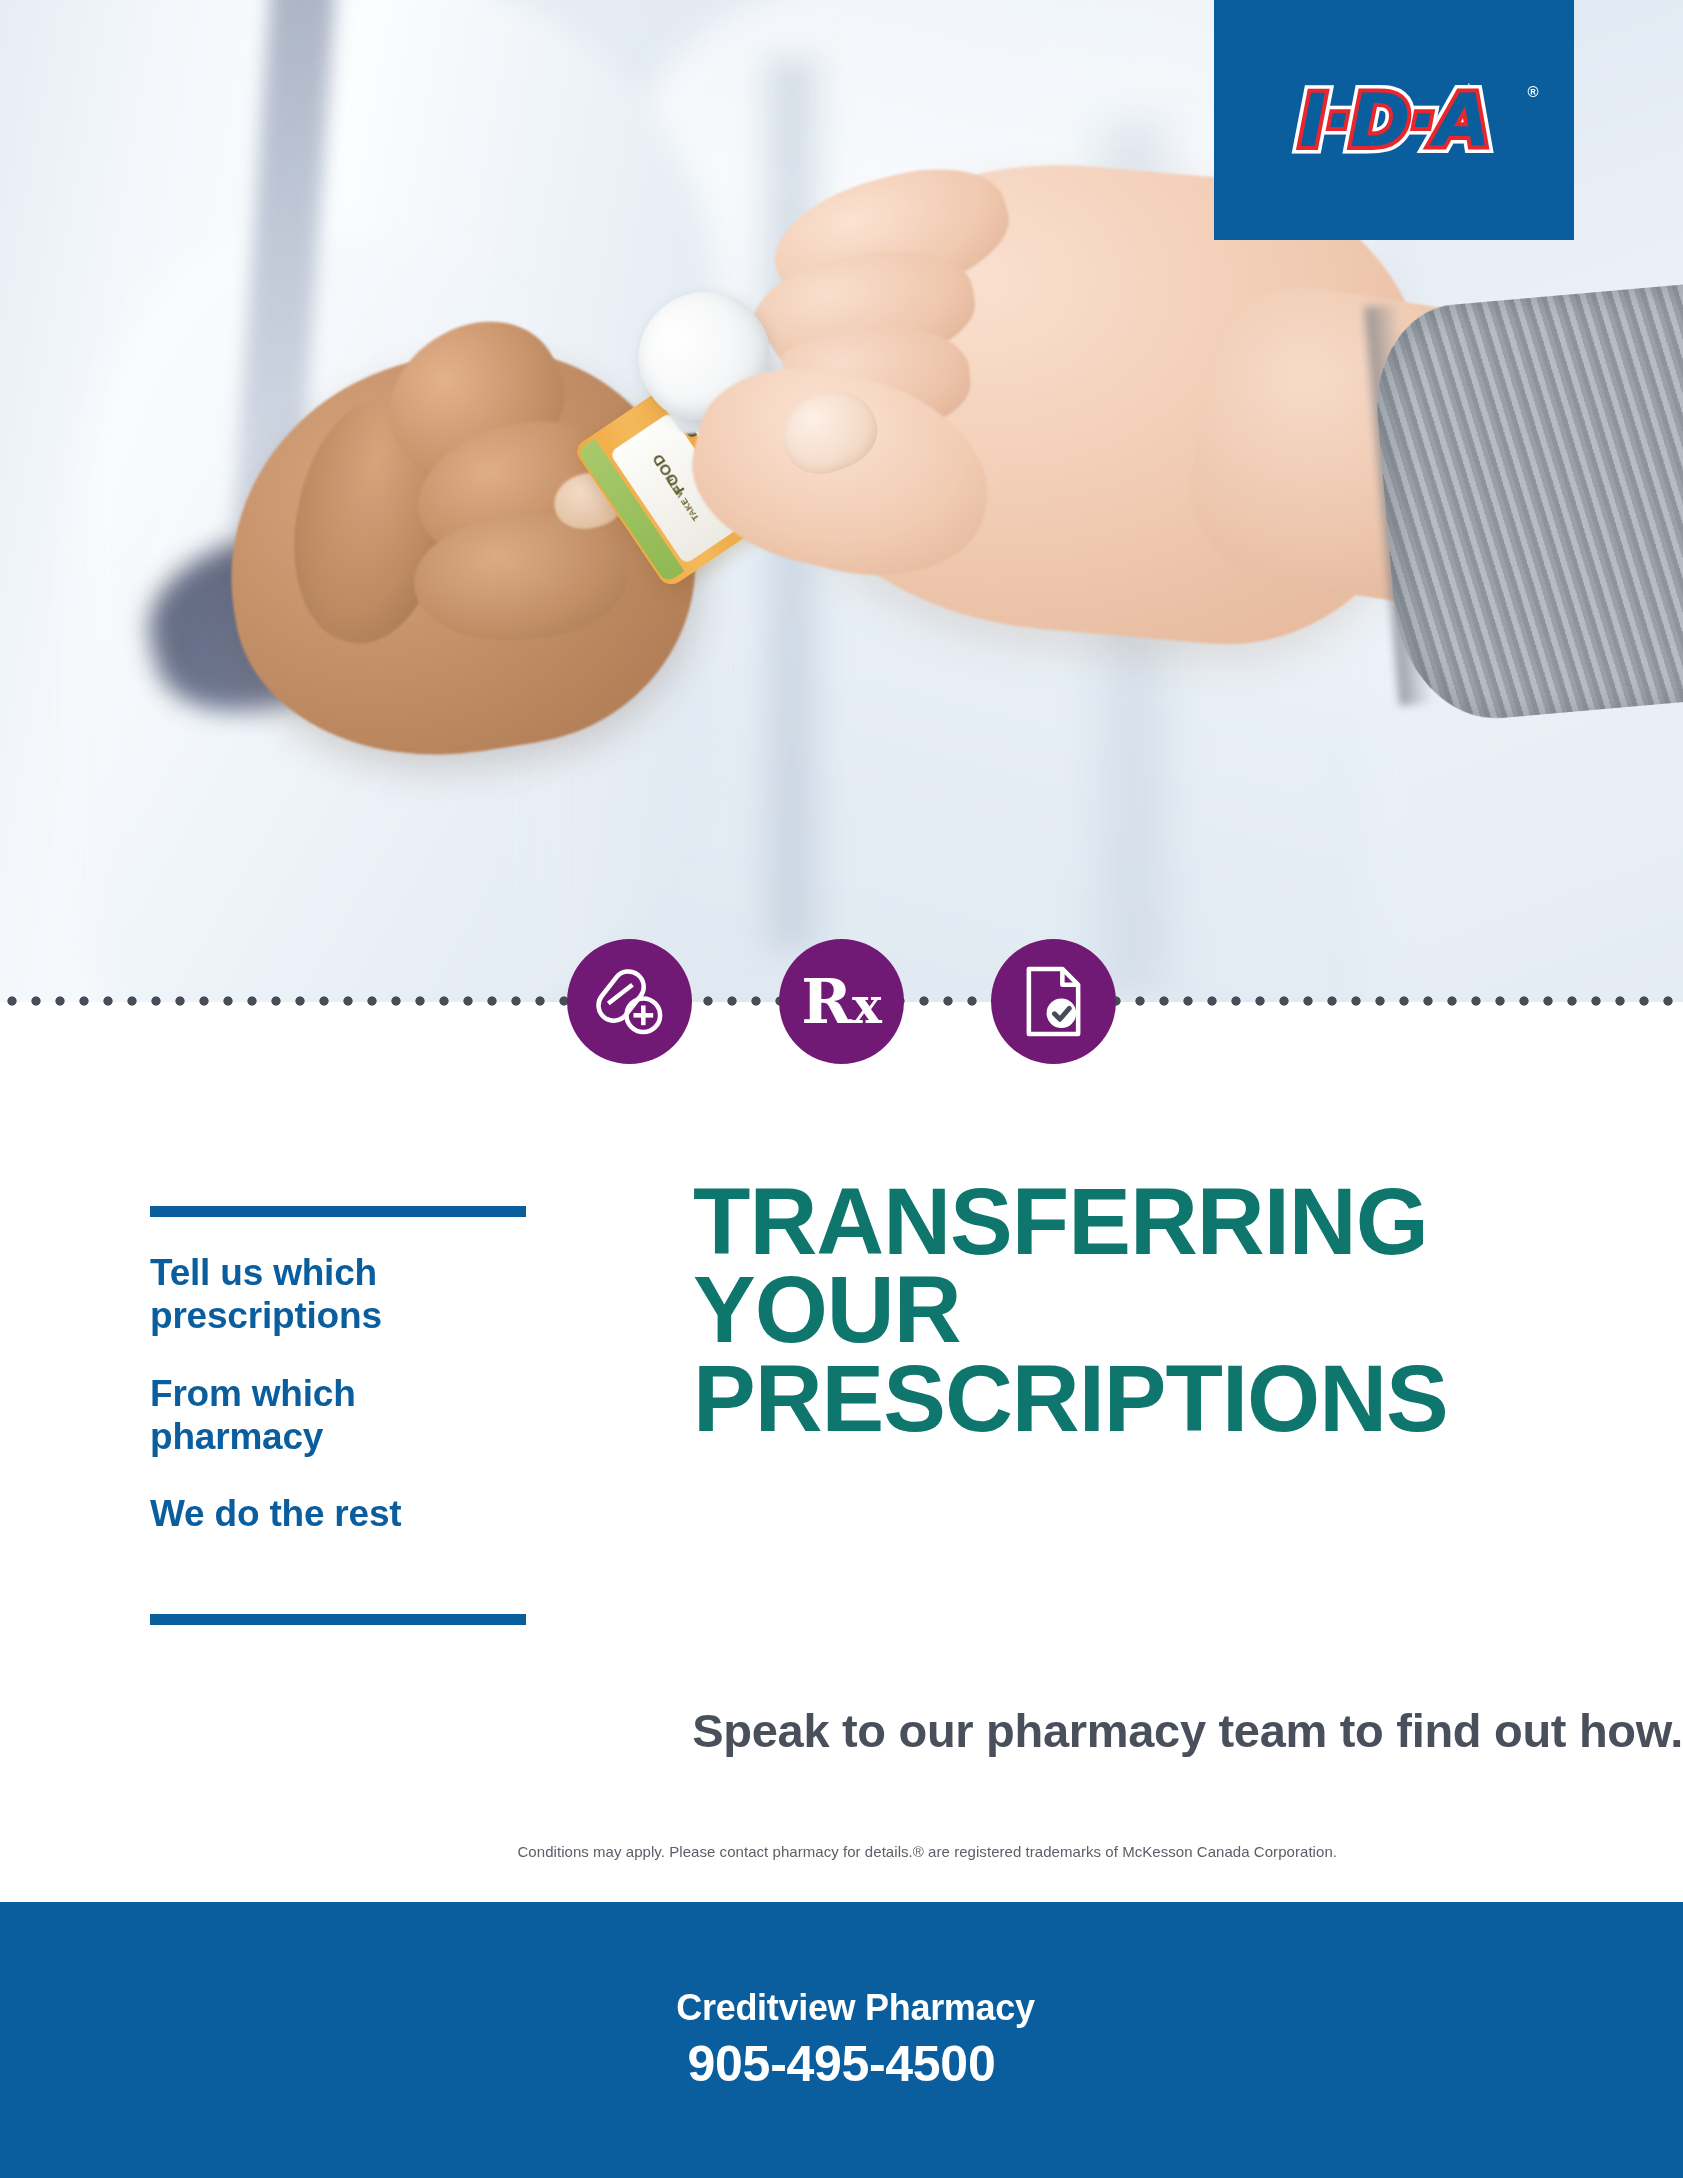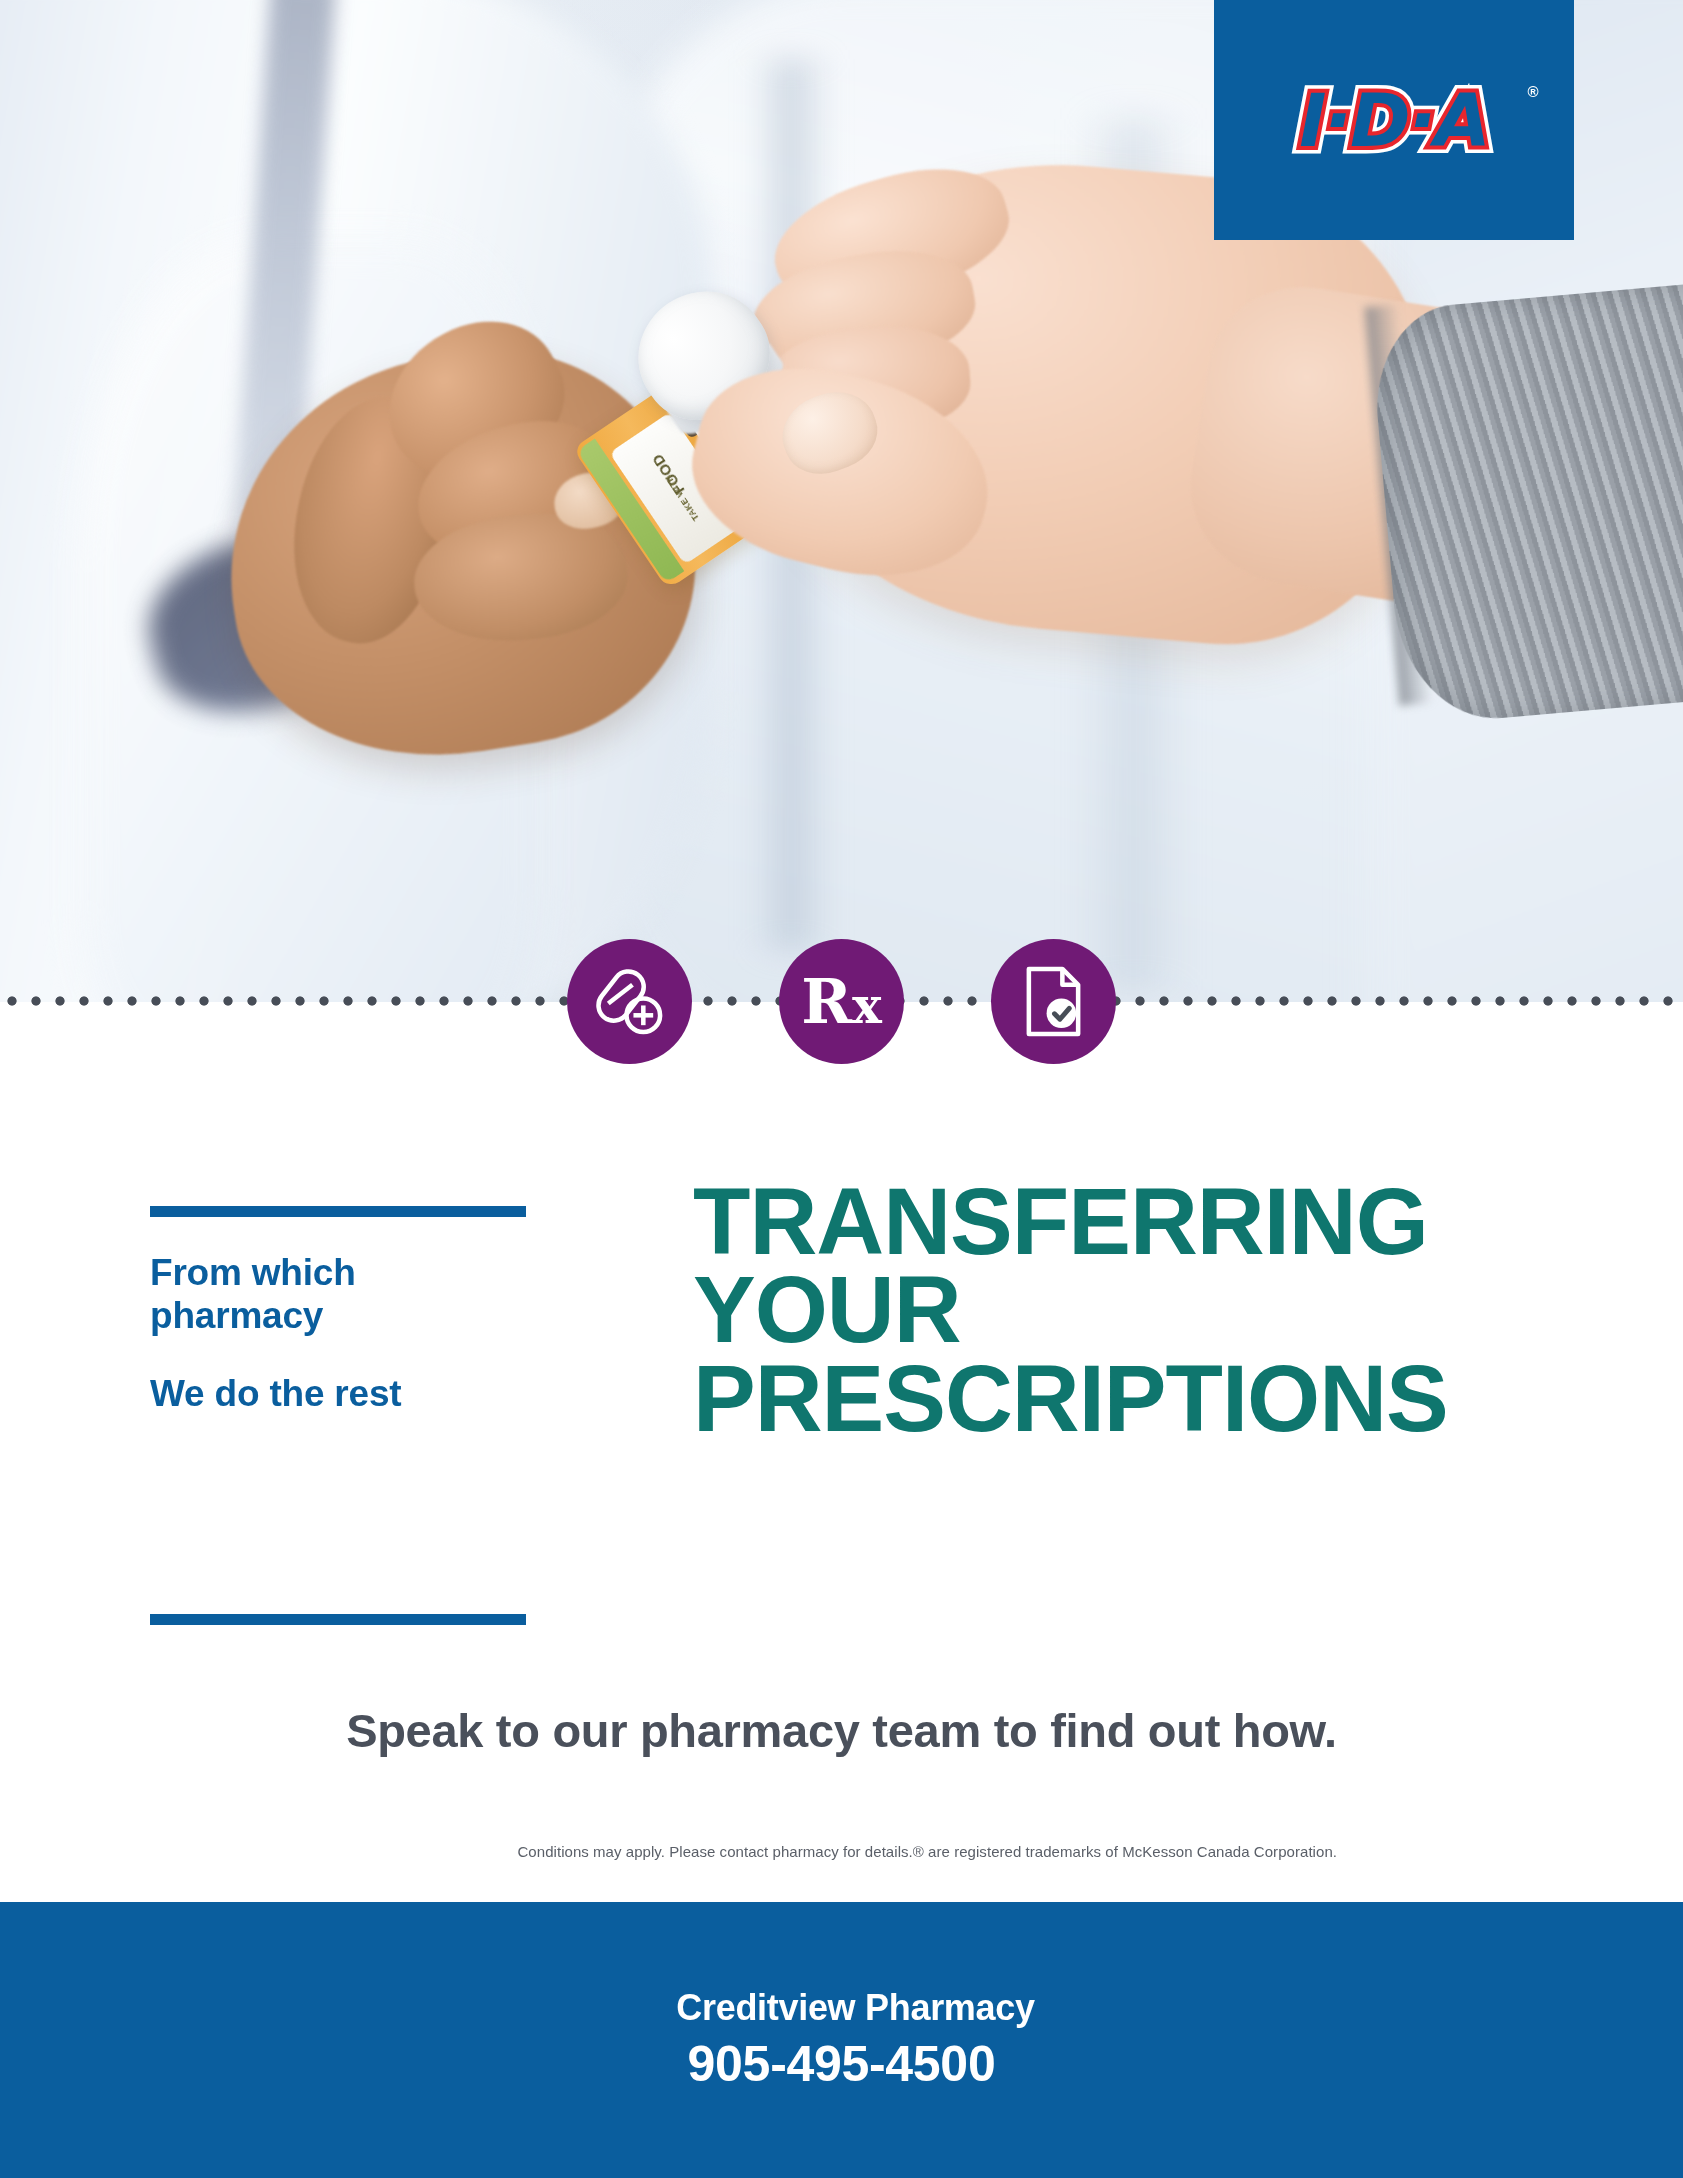--- a/index.html
+++ b/index.html
@@ -296,21 +296,21 @@
 
   .headline {
     position:absolute; left:693px; top:1178px; width:842px;
     font-size:94px; font-weight:bold; color:#0f766e;
     line-height:.94; letter-spacing:-1px;
   }
   .headline span { display:block; }
 
   .tagline {
     position:absolute; left:0; top:1703px; width:1683px;
-    text-align:center;
+    text-align:right;
     font-size:47px; font-weight:bold; color:#4A505B;
     letter-spacing:-0.3px;
   }
   .disclaimer {
     position:absolute; left:0; top:1843px; width:1337px;
     text-align:right;
     font-size:15px; color:#5A5F68; letter-spacing:0.05px;
   }
 
   .footer {
@@ -401,20 +401,21 @@
       <path d="M10 5 H44 L60 21 V71 H10 Z" fill="none" stroke="#ffffff" stroke-width="4.6" stroke-linejoin="round"></path>
       <path d="M44 5 V21 H60" fill="none" stroke="#ffffff" stroke-width="4.6" stroke-linejoin="round"></path>
       <circle cx="43" cy="50" r="15" fill="#ffffff"></circle>
       <path d="M36 50.5 L41.5 56 L51 45" fill="none" stroke="#474D57" stroke-width="5" stroke-linecap="round" stroke-linejoin="round"></path>
     </svg>
   </div>
 </div>
 
 <div class="sidebar">
   <div class="rule"></div>
+  <div class="side-item">Tell us which prescriptions</div>
   <div class="side-item">From which pharmacy</div>
   <div class="side-item">We do the rest</div>
 </div>
 <div class="rule-bottom"></div>
 
 <h1 class="headline">
   <span>TRANSFERRING</span>
   <span>YOUR</span>
   <span>PRESCRIPTIONS</span>
 </h1>

